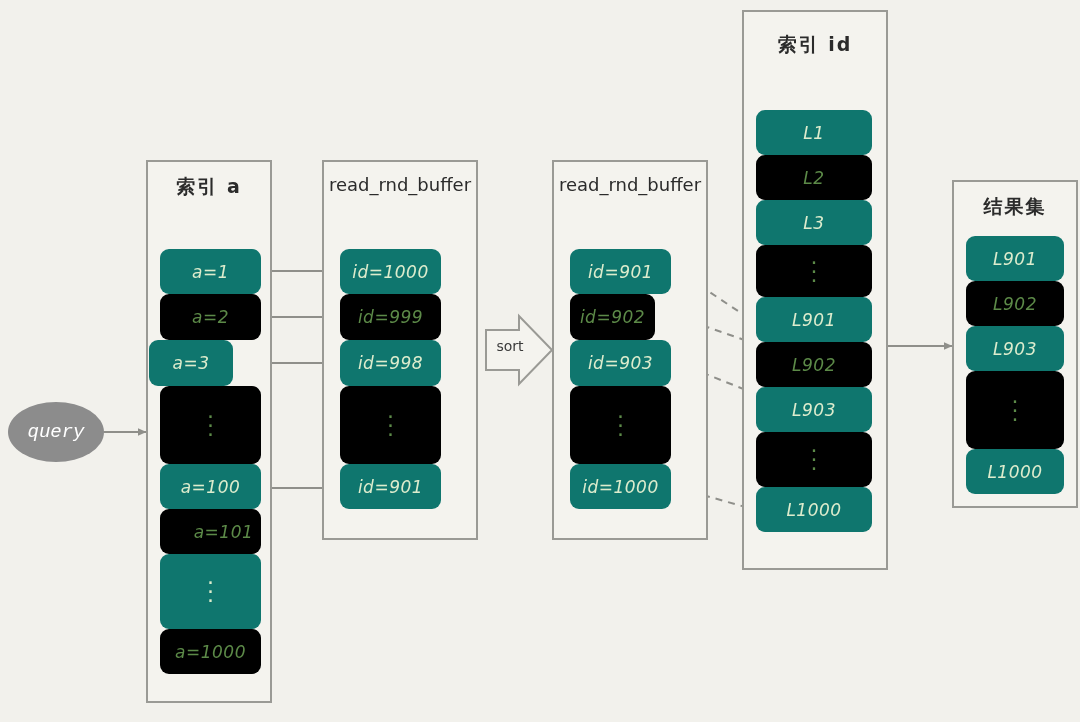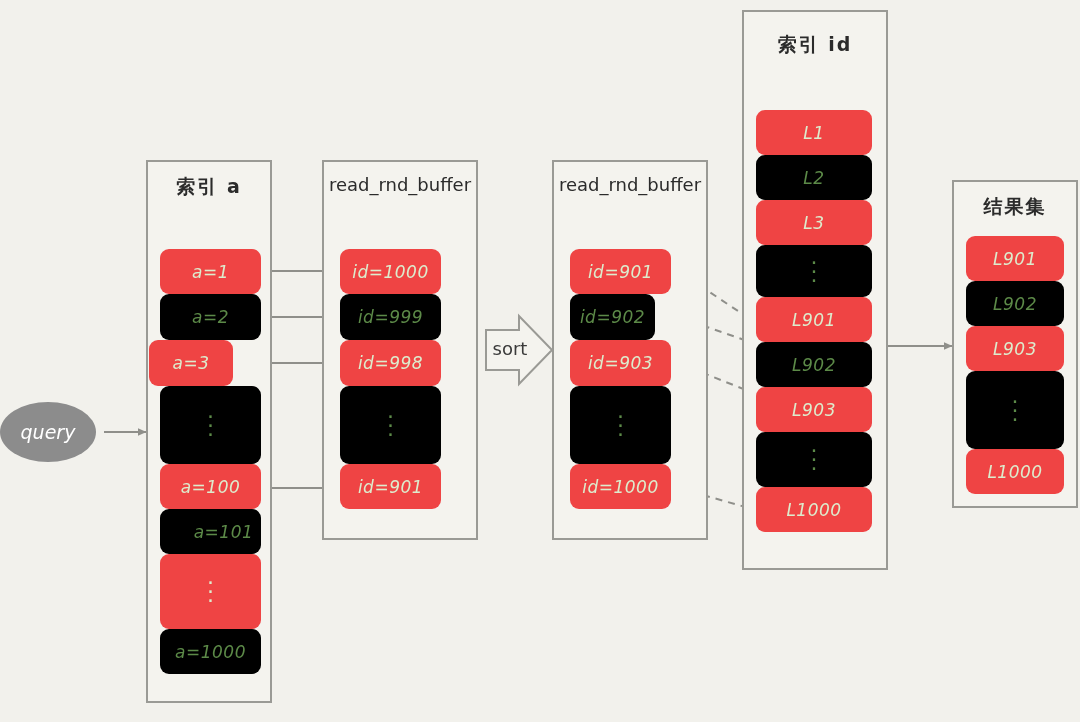--- a/index.html
+++ b/index.html
@@ -49,21 +49,21 @@
     box-sizing: border-box;
     border-radius: 9px;
     display: flex;
     align-items: center;
     justify-content: center;
     font-size: 17px;
     font-style: italic;
     color: #ddeccd;
     letter-spacing: 0.5px;
   }
-  .cell.dark  { background: #ef4444; }
+  .cell.dark  { background: #0f766e; }
   .cell.light { background: #000000; color: #5c8a48; }
   .cell.ellipsis {
     font-style: normal;
     font-size: 26px;
     line-height: 10px;
     letter-spacing: 0;
   }
   .dots {
     display: block;
     text-align: center;
@@ -76,21 +76,21 @@
     border-radius: 50%;
     display: flex;
     align-items: center;
     justify-content: center;
     color: #ffffff;
     font-size: 19px;
     font-style: italic;
   }
   .sort-label {
     position: absolute;
-    font-size: 18px;
+    font-size: 14px;
     color: #3a3a3a;
     text-align: center;
     font-family: "DejaVu Sans", sans-serif;
   }
 </style>
 </head>
 <body>
 
 <svg id="canvas" viewBox="0 0 1080 722" xmlns="http://www.w3.org/2000/svg">
   <defs>
@@ -109,21 +109,21 @@
   <path d="M486,330 L519,330 L519,316 L552,350 L519,384 L519,370 L486,370 z" fill="#f4f3ee" stroke="#9a9a95" stroke-width="2"></path>
 
   <line x1="678" y1="271" x2="756" y2="323" stroke="#8f8f8a" stroke-width="2" stroke-dasharray="7,6" marker-end="url(#arw)"></line>
   <line x1="678" y1="317" x2="756" y2="344" stroke="#8f8f8a" stroke-width="2" stroke-dasharray="7,6" marker-end="url(#arw)"></line>
   <line x1="678" y1="363" x2="756" y2="394" stroke="#8f8f8a" stroke-width="2" stroke-dasharray="7,6" marker-end="url(#arw)"></line>
   <line x1="678" y1="488" x2="756" y2="510" stroke="#8f8f8a" stroke-width="2" stroke-dasharray="7,6" marker-end="url(#arw)"></line>
 
   <line x1="888" y1="346" x2="952" y2="346" stroke="#8f8f8a" stroke-width="2" marker-end="url(#arw)"></line>
 </svg>
 
-<div class="query-node" style="left:0; top:402px; width:96px; height:60px;">
+<div class="query-node" style="left:8px; top:402px; width:96px; height:60px;font-family:Liberation Mono, monospace;">
   <span>query</span>
 </div>
 
 <div class="sort-label" style="left:487px; top:338px; width:46px;">
   <span>sort</span>
 </div>
 
 <div class="panel" style="left:146px; top:160px; width:126px; height:543px;">
   <div class="panel-title title-cjk" style="top:12px;">索引 a</div>
 </div>

